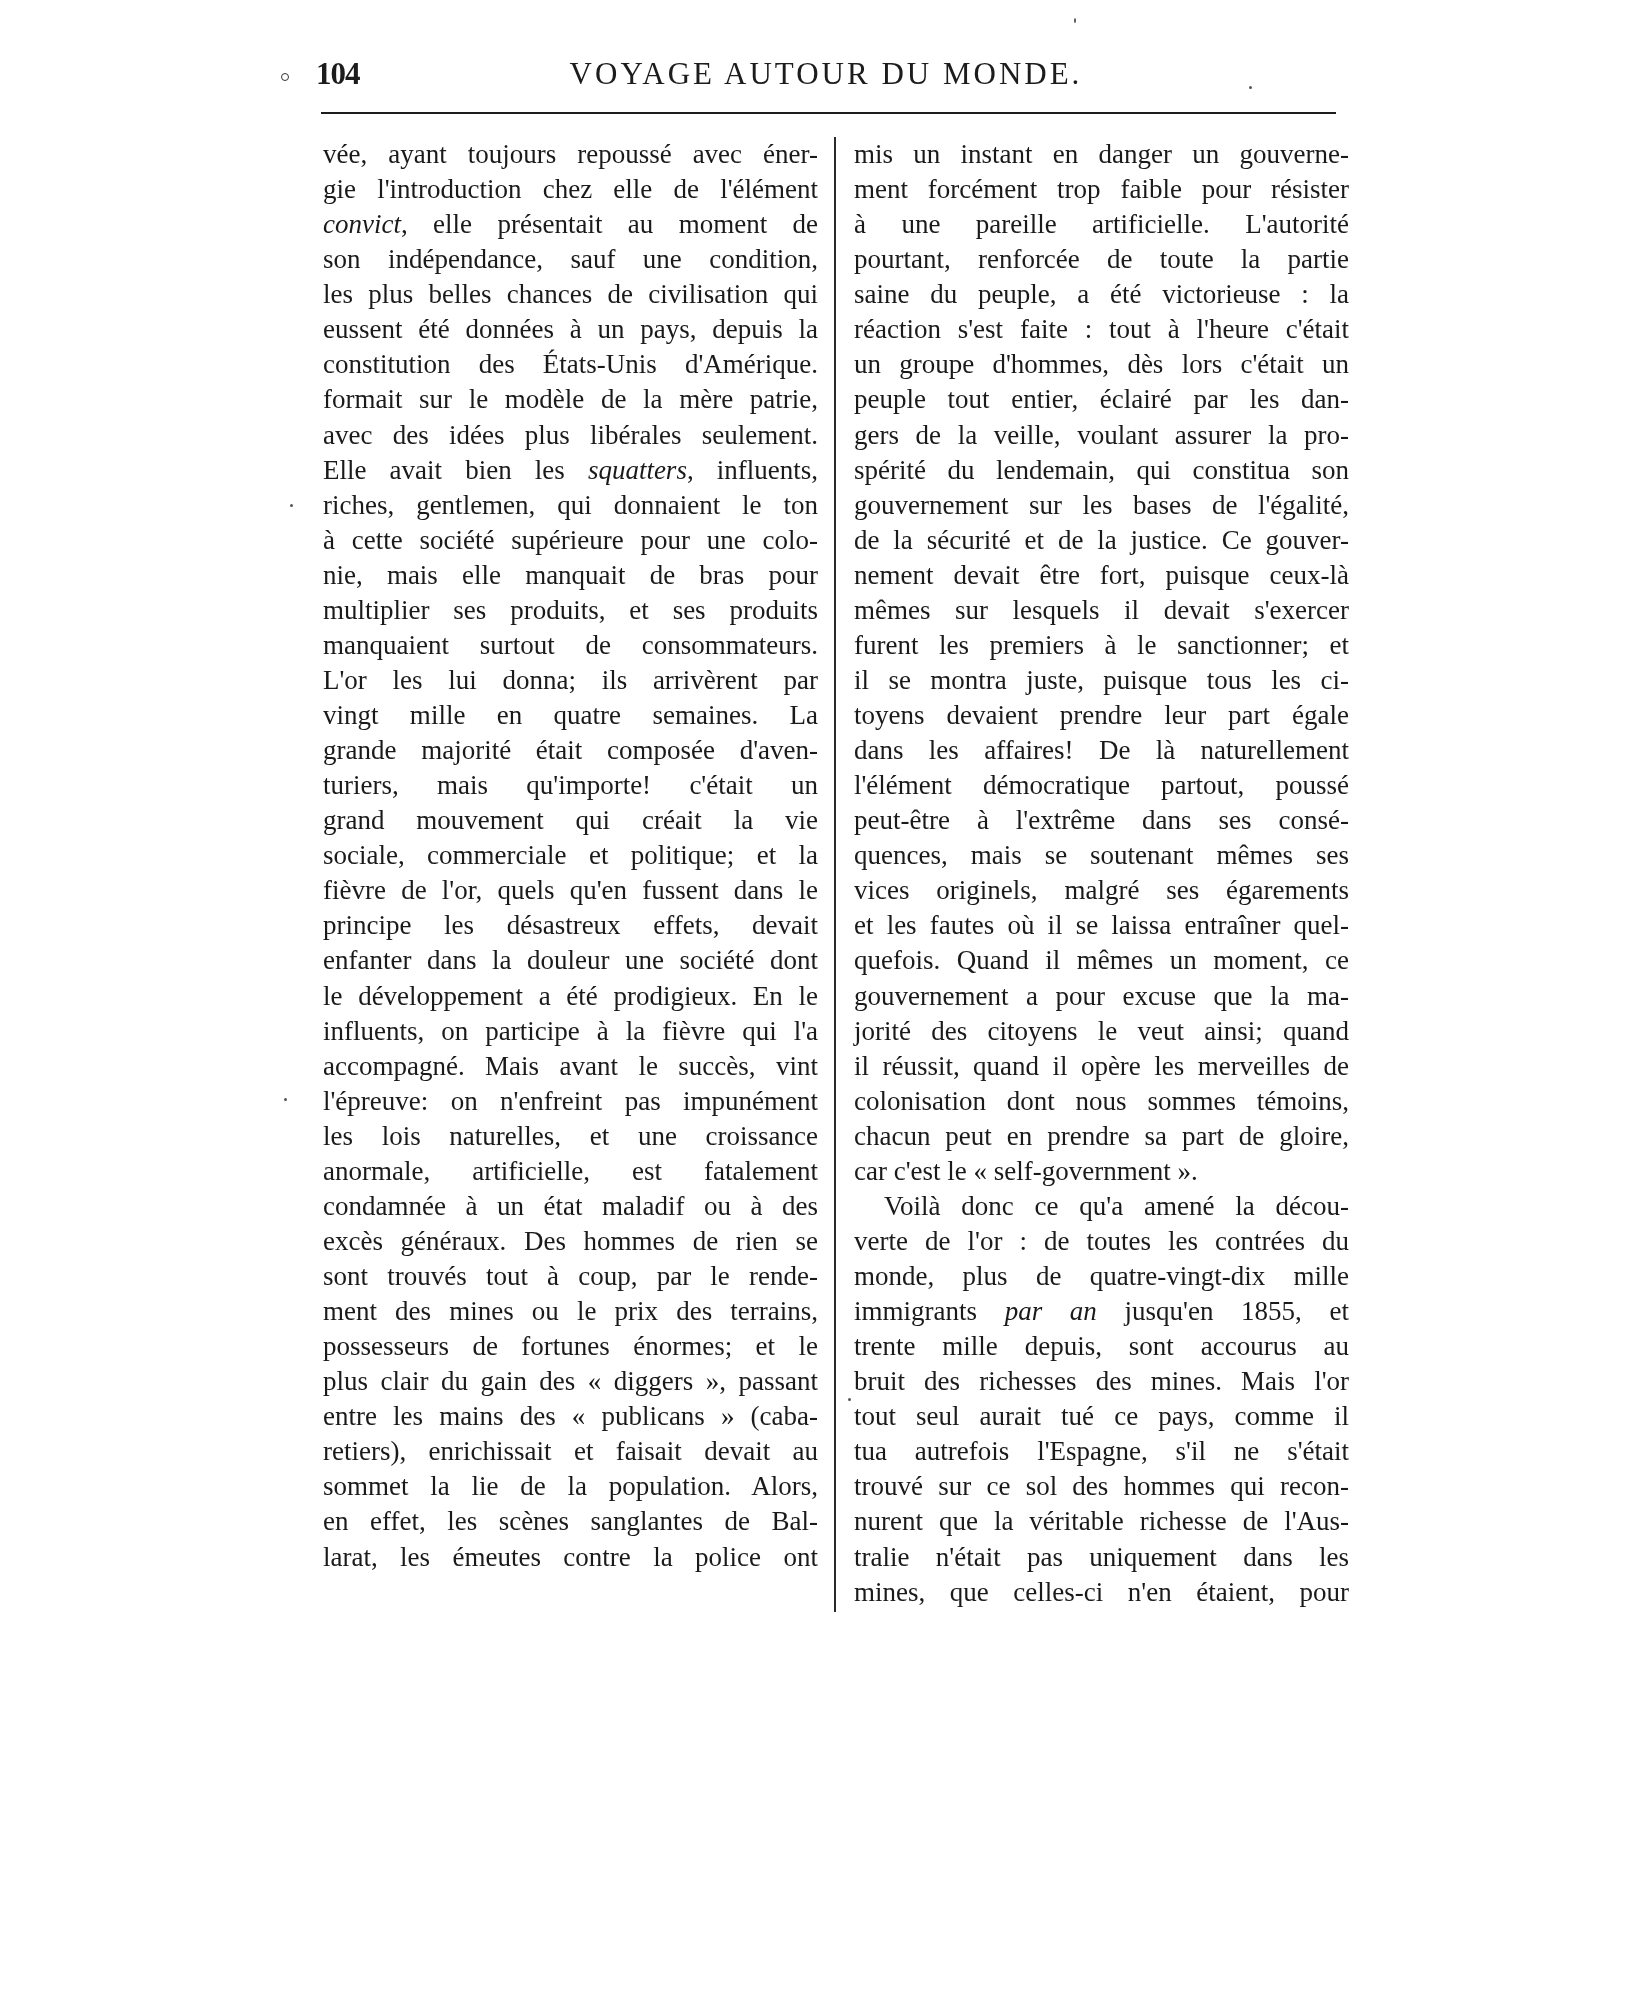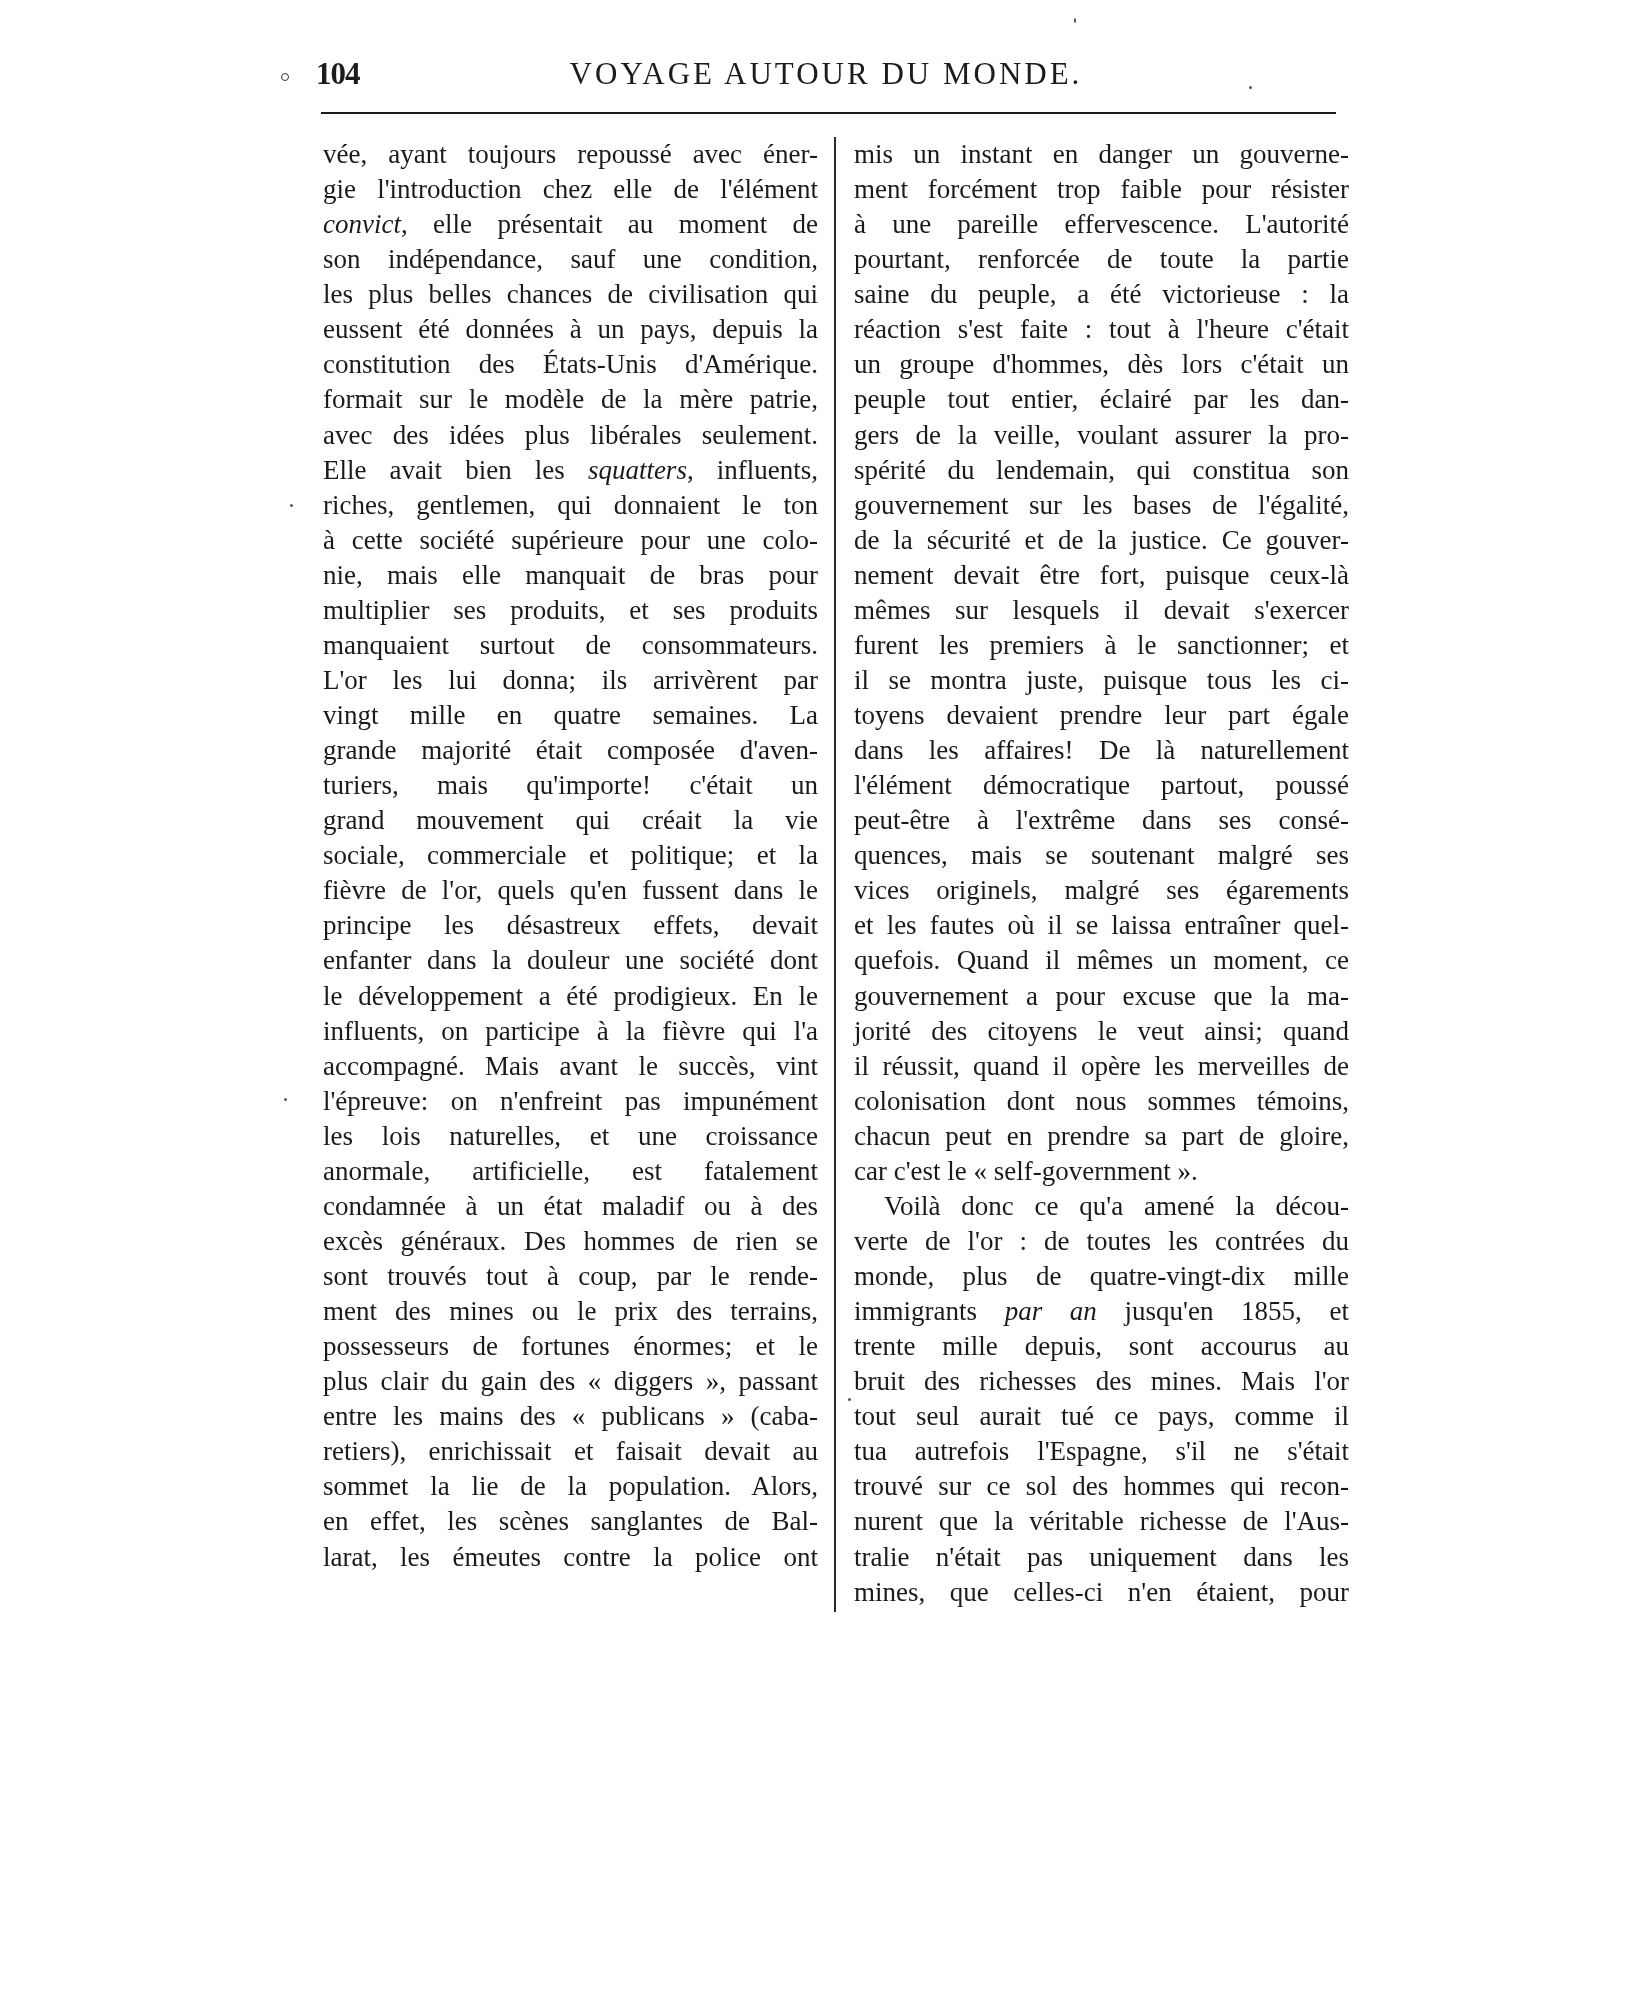--- a/index.html
+++ b/index.html
@@ -77,39 +77,39 @@
       <span class="line">entre les mains des « publicans » (caba-</span>
       <span class="line">retiers), enrichissait et faisait devait au</span>
       <span class="line">sommet la lie de la population. Alors,</span>
       <span class="line">en effet, les scènes sanglantes de Bal-</span>
       <span class="line">larat, les émeutes contre la police ont</span>
     </div>
   <div class="divider"></div>
   <div class="column col-right" id="col-right">
       <span class="line">mis un instant en danger un gouverne-</span>
       <span class="line">ment forcément trop faible pour résister</span>
-      <span class="line">à une pareille effervescence. L'autorité</span>
+      <span class="line">à une pareille artificielle. L'autorité</span>
       <span class="line">pourtant, renforcée de toute la partie</span>
       <span class="line">saine du peuple, a été victorieuse : la</span>
       <span class="line">réaction s'est faite : tout à l'heure c'était</span>
       <span class="line">un groupe d'hommes, dès lors c'était un</span>
       <span class="line">peuple tout entier, éclairé par les dan-</span>
       <span class="line">gers de la veille, voulant assurer la pro-</span>
       <span class="line">spérité du lendemain, qui constitua son</span>
       <span class="line">gouvernement sur les bases de l'égalité,</span>
       <span class="line">de la sécurité et de la justice. Ce gouver-</span>
       <span class="line">nement devait être fort, puisque ceux-là</span>
       <span class="line">mêmes sur lesquels il devait s'exercer</span>
       <span class="line">furent les premiers à le sanctionner; et</span>
       <span class="line">il se montra juste, puisque tous les ci-</span>
       <span class="line">toyens devaient prendre leur part égale</span>
       <span class="line">dans les affaires! De là naturellement</span>
       <span class="line">l'élément démocratique partout, poussé</span>
       <span class="line">peut-être à l'extrême dans ses consé-</span>
-      <span class="line">quences, mais se soutenant malgré ses</span>
+      <span class="line">quences, mais se soutenant mêmes ses</span>
       <span class="line">vices originels, malgré ses égarements</span>
       <span class="line">et les fautes où il se laissa entraîner quel-</span>
       <span class="line">quefois. Quand il mêmes un moment, ce</span>
       <span class="line">gouvernement a pour excuse que la ma-</span>
       <span class="line">jorité des citoyens le veut ainsi; quand</span>
       <span class="line">il réussit, quand il opère les merveilles de</span>
       <span class="line">colonisation dont nous sommes témoins,</span>
       <span class="line">chacun peut en prendre sa part de gloire,</span>
       <span class="line last">car c'est le « self-government ».</span>
       <span class="line indent">Voilà donc ce qu'a amené la décou-</span>

